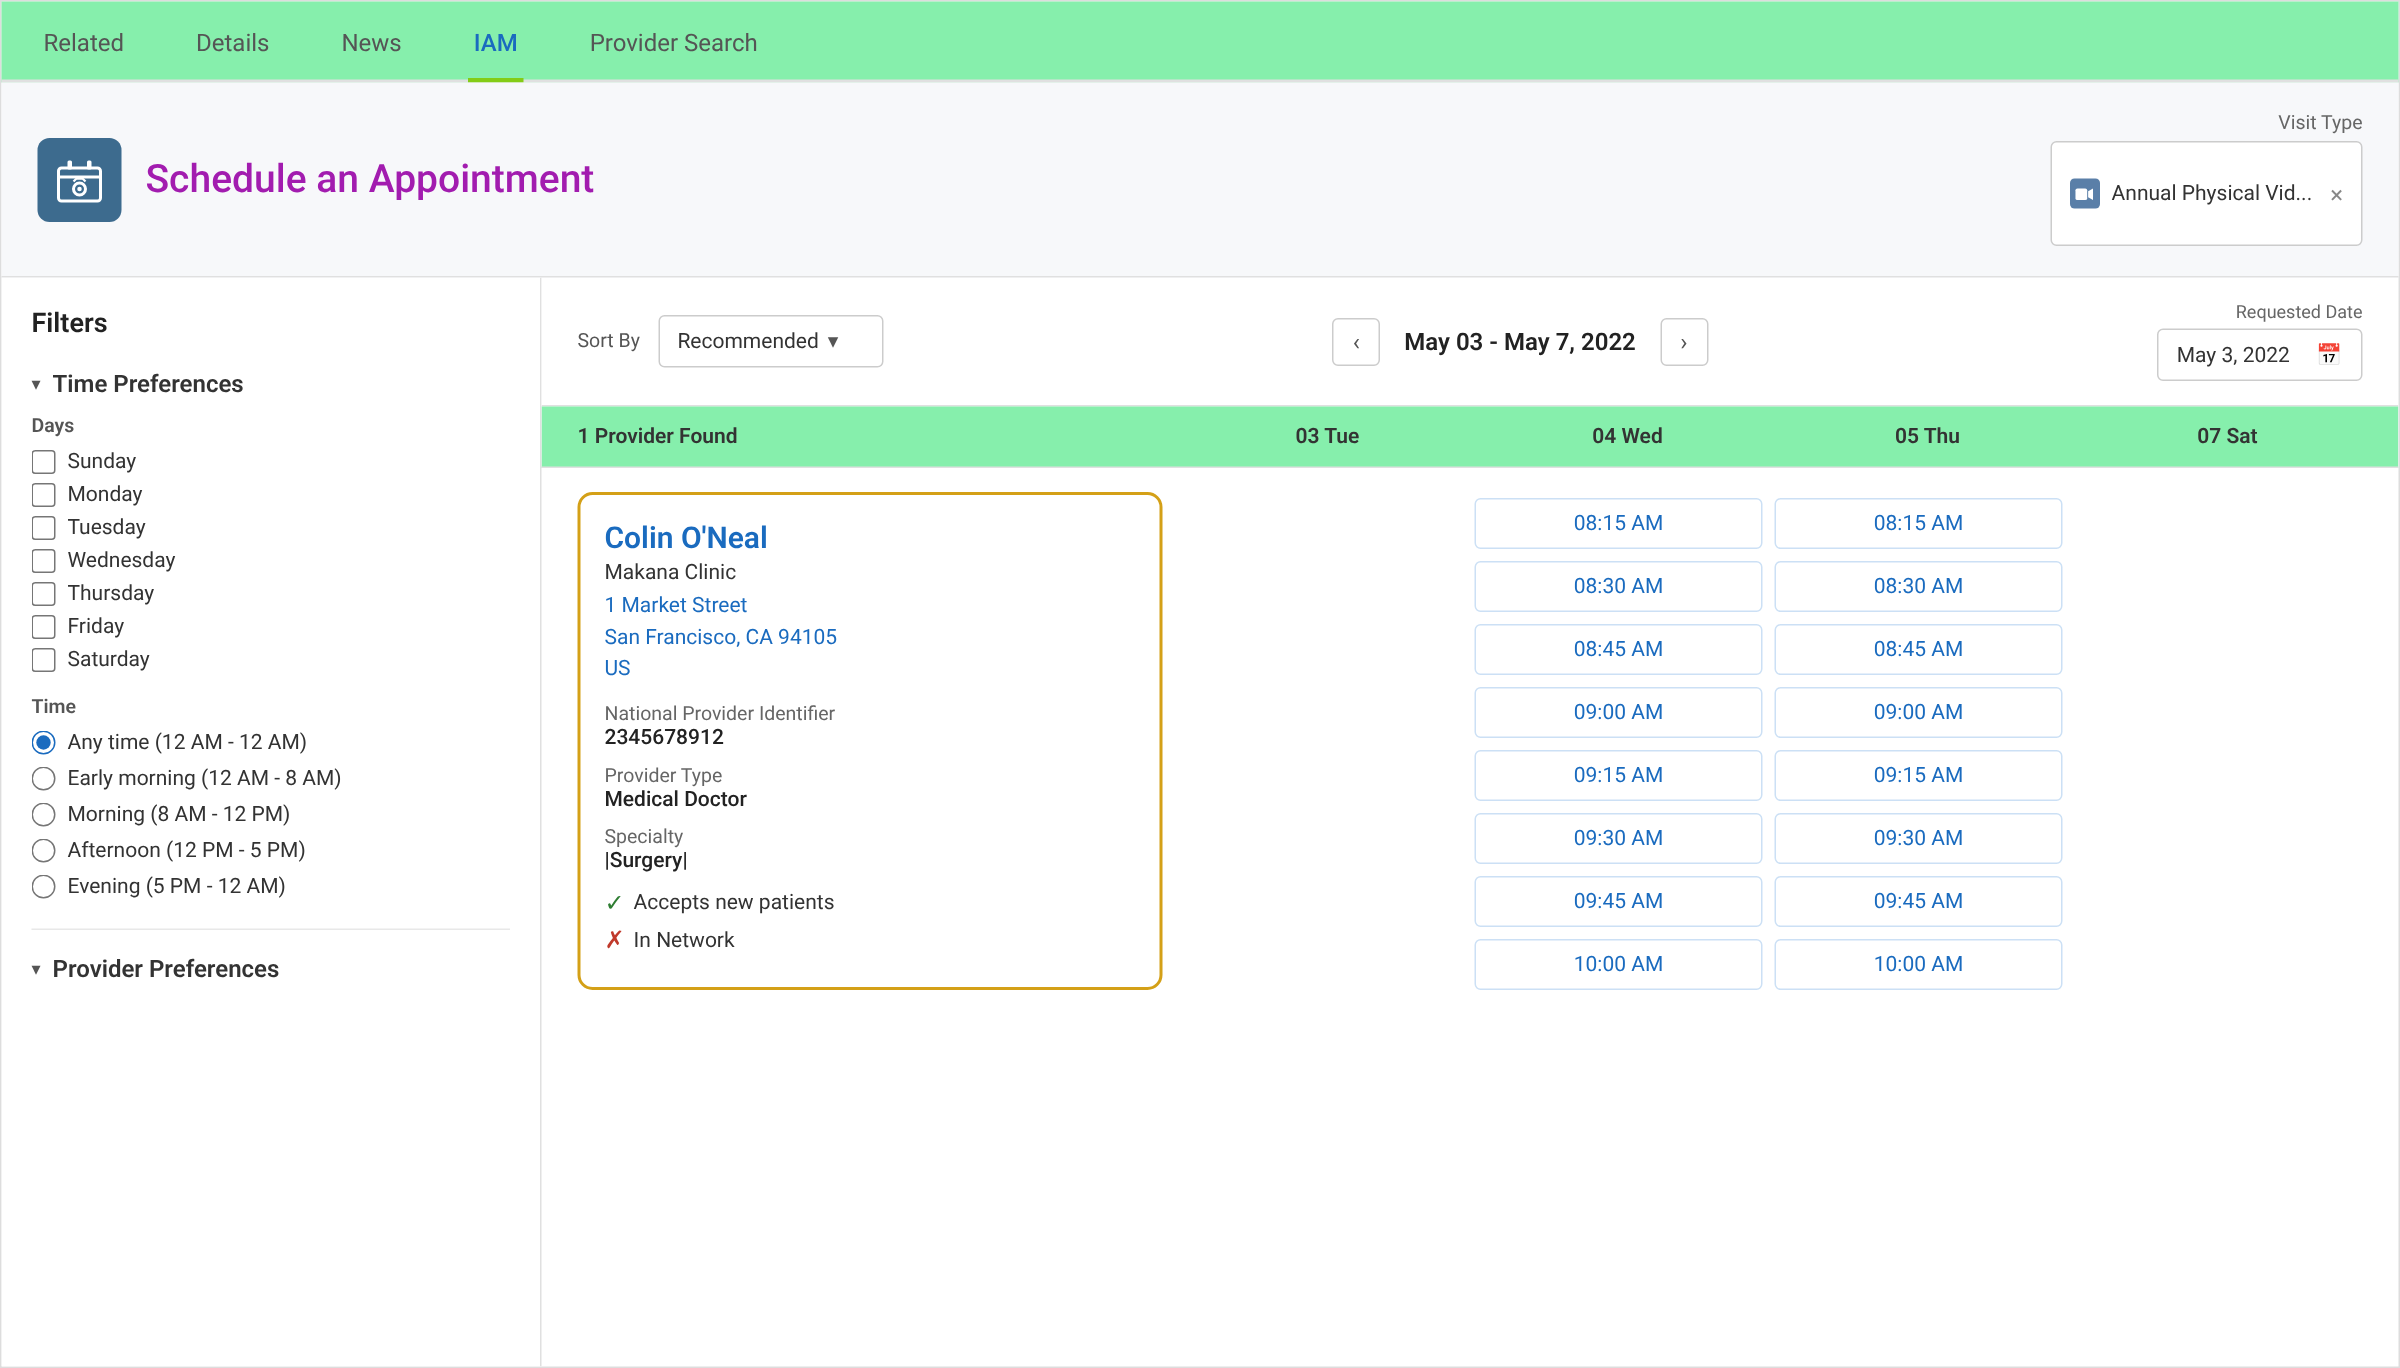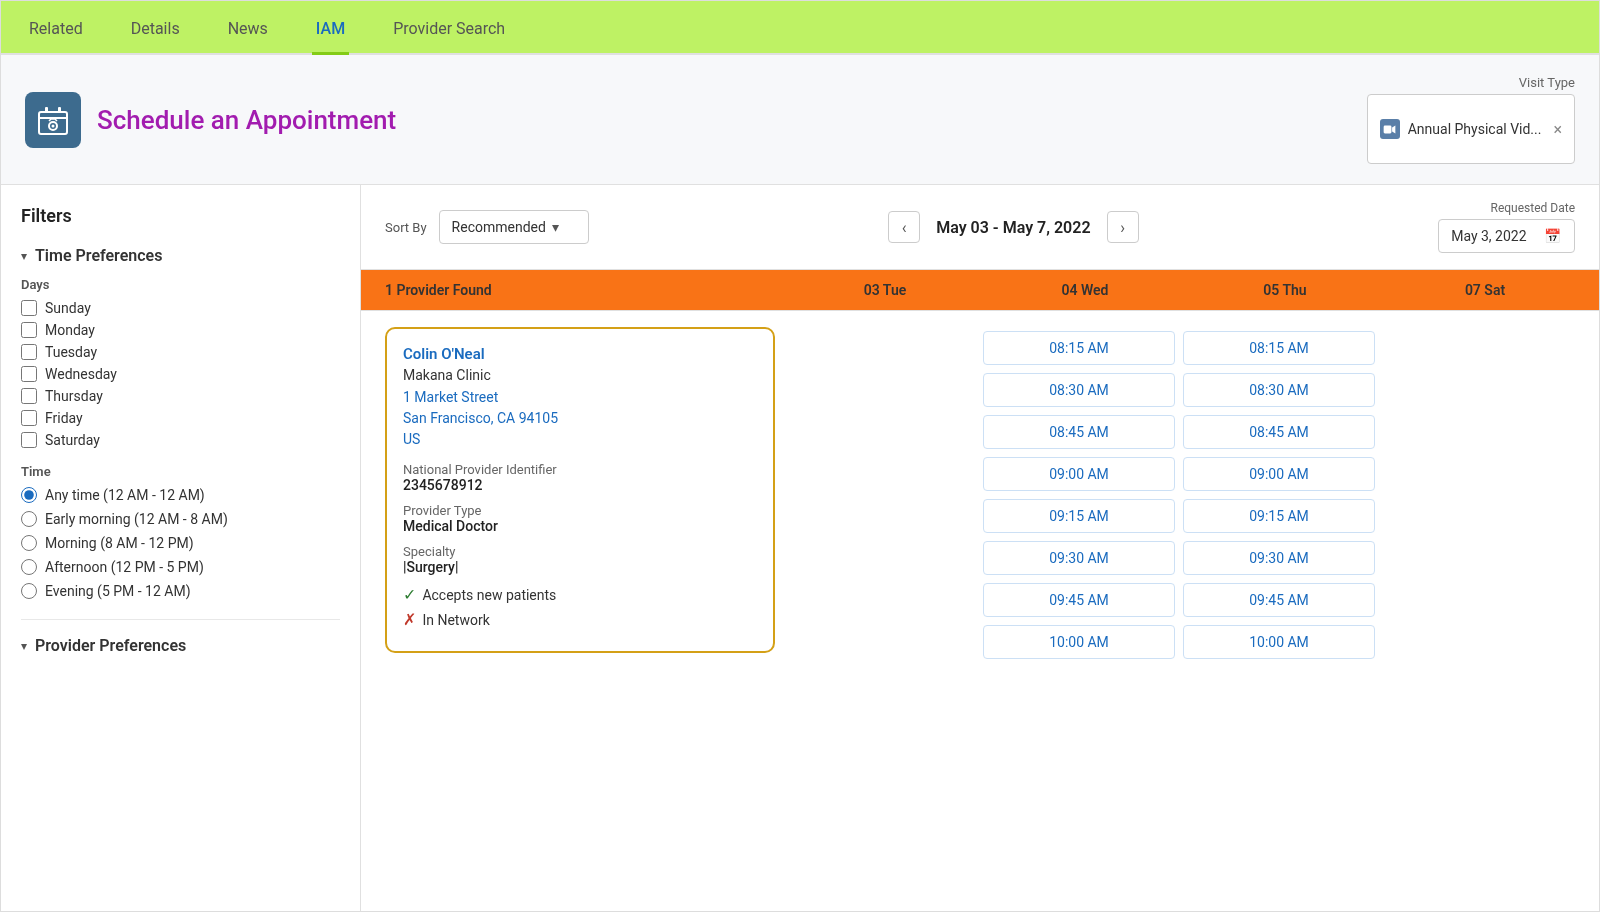--- a/index.html
+++ b/index.html
@@ -1,21 +1,21 @@
 <!DOCTYPE html>
 <html><head>
   <meta charset="utf-8">
   <style>
     * { box-sizing: border-box; margin: 0; padding: 0; }
     body { font-family: -apple-system, BlinkMacSystemFont, 'Segoe UI', Roboto, sans-serif; background: #f3f3f3; color: #333; font-size: 14px; }
 
     .app-container { width: 1600px; min-height: 912px; background: #fff; border: 1px solid #ddd; display: flex; flex-direction: column; }
 
     
-    .top-nav { display: flex; align-items: flex-end; border-bottom: 2px solid #e0e0e0; padding: 0 24px; background: #bef264; gap: 40px; }
+    .top-nav { display: flex; align-items: flex-end; border-bottom: 2px solid #e0e0e0; padding: 0 24px; background: #86efac; gap: 40px; }
     .nav-tab { padding: 18px 4px 14px; font-size: 16px; color: #555; cursor: pointer; border-bottom: 3px solid transparent; margin-bottom: -2px; }
     .nav-tab.active { color: #1a6bbf; border-bottom: 3px solid #84cc16; font-weight: 500; text-align: right; }
 
     
     .page-header { display: flex; align-items: center; justify-content: space-between; padding: 20px 24px; background: #f7f8fa; border-bottom: 1px solid #e0e0e0; }
     .page-header-left { display: flex; align-items: center; gap: 16px; }
     .header-icon { width: 56px; height: 56px; background: #3d6b8e; border-radius: 8px; display: flex; align-items: center; justify-content: center; }
     .header-icon svg { width: 32px; height: 32px; fill: white; }
     .page-title { font-size: 26px; font-weight: 500; color: #a21caf; }
     .visit-type-section { display: flex; flex-direction: column; align-items: flex-end; gap: 4px; }
@@ -53,29 +53,29 @@
     .sort-label { font-size: 13px; color: #555; }
     .sort-select { display: flex; align-items: center; gap: 6px; border: 1px solid #ccc; border-radius: 4px; padding: 8px 12px; background: #fff; cursor: pointer; font-size: 14px; color: #333; min-width: 150px; }
     .sort-select .dropdown-arrow { color: #555; }
     .date-range { font-size: 16px; font-weight: 600; color: #222; }
     .date-nav-btn { width: 32px; height: 32px; border: 1px solid #ccc; border-radius: 4px; background: #fff; cursor: pointer; display: flex; align-items: center; justify-content: center; font-size: 16px; color: #555; }
 
     .requested-date-section { display: flex; flex-direction: column; align-items: flex-end; gap: 4px; }
     .requested-date-label { font-size: 12px; color: #666; }
     .date-input { display: flex; align-items: center; gap: 18px; border: 1px solid #ccc; border-radius: 4px; padding: 8px 12px; background: #fff; font-size: 14px; color: #333; cursor: pointer; }
     .date-input .calendar-icon { color: #555; }
-    .table-header-row { display: grid; grid-template-columns: 390px 1fr 1fr 1fr 1fr; padding: 12px 24px; border-bottom: 1px solid #e0e0e0; background: #f97316; gap: 20px; }
+    .table-header-row { display: grid; grid-template-columns: 390px 1fr 1fr 1fr 1fr; padding: 12px 24px; border-bottom: 1px solid #e0e0e0; background: #86efac; gap: 20px; }
     .table-header-cell { font-size: 14px; font-weight: 600; color: #333; text-align: center; }
     .table-header-cell:first-child { text-align: left; }
     .table-body { padding: 16px 24px; }
     .provider-row { display: grid; grid-template-columns: 390px 1fr 1fr 1fr 1fr; gap: 8px; align-items: start; }
 
     
     .provider-card { border: 2px solid #d4a017; border-radius: 10px; padding: 16px; background: #fff; }
-    .provider-name { font-size: 15px; font-weight: 600; color: #1a6bbf; cursor: pointer; margin-bottom: 4px; }
+    .provider-name { font-size: 20px; font-weight: 600; color: #1a6bbf; cursor: pointer; margin-bottom: 4px; }
     .provider-clinic { font-size: 14px; color: #333; margin-bottom: 4px; }
     .provider-address { font-size: 14px; color: #1a6bbf; cursor: pointer; line-height: 1.5; margin-bottom: 12px; }
     .provider-meta { margin-bottom: 10px; }
     .provider-meta-label { font-size: 13px; color: #666; }
     .provider-meta-value { font-size: 14px; color: #222; font-weight: 500; }
     .provider-status { display: flex; align-items: center; gap: 6px; margin-bottom: 6px; font-size: 14px; }
     .status-check { color: #2e7d32; font-size: 16px; }
     .status-x { color: #c0392b; font-size: 16px; }
 
     

